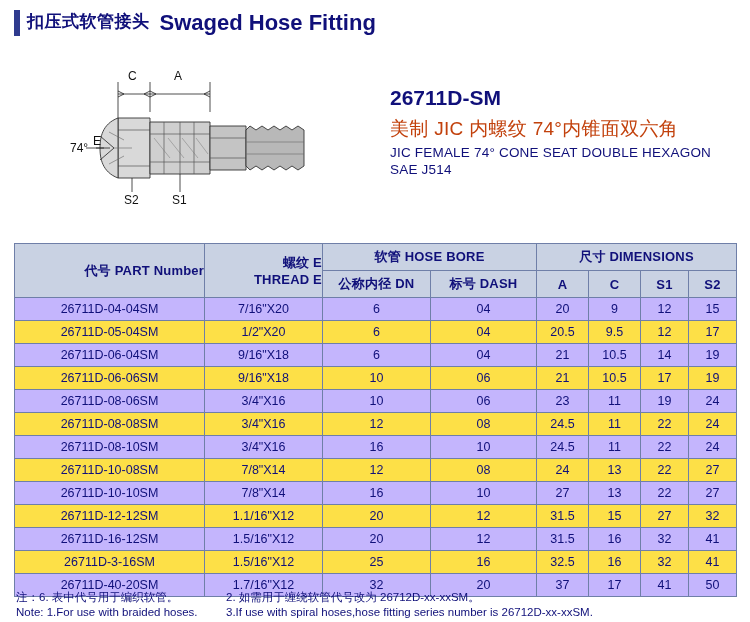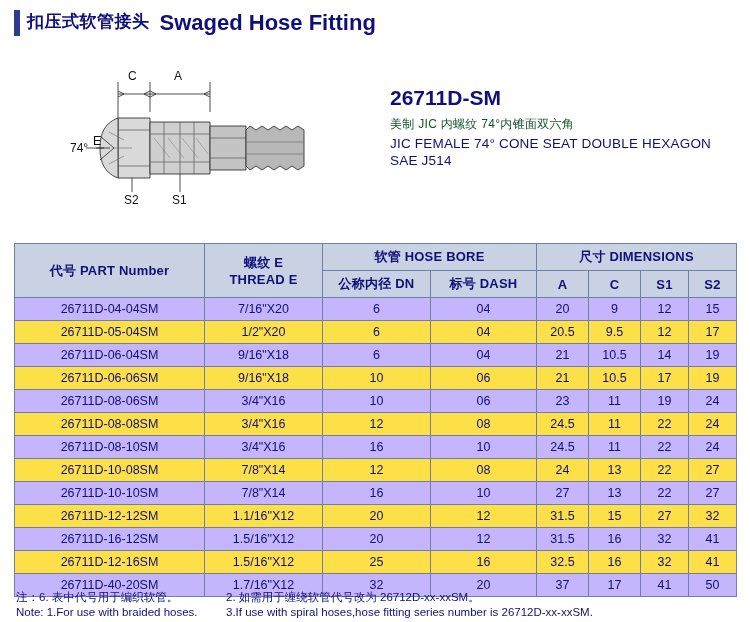--- a/index.html
+++ b/index.html
@@ -67,22 +67,22 @@
     top: 86px;
     width: 350px;
   }
   .product-code {
     font-size: 21px;
     font-weight: bold;
     color: #10107a;
     margin-bottom: 6px;
   }
   .product-cn {
-    font-size: 12px;
-    color: #14532d;
+    font-size: 19px;
+    color: #c2410c;
     margin-bottom: 3px;
     letter-spacing: 0.3px;
   }
   .product-en {
     font-size: 13.5px;
     color: #10107a;
     margin-bottom: 2px;
     letter-spacing: 0.2px;
   }
   .product-std {
@@ -111,20 +111,21 @@
   }
   table.spec thead th {
     background: #c9d2e3;
     font-size: 13px;
     font-weight: bold;
     height: 26px;
     letter-spacing: 0.2px;
   }
   table.spec thead th.tall {
     height: 52px;
+    text-align: right;
   }
   table.spec tbody td {
     height: 22px;
     font-size: 12.5px;
     font-weight: normal;
   }
   tr.odd td { background: #c4b5fd; }
   tr.even td { background: #fde047; }
 
   
@@ -402,21 +403,21 @@
           <td>26711D-16-12SM</td>
           <td>1.5/16"X12</td>
           <td>20</td>
           <td>12</td>
           <td>31.5</td>
           <td>16</td>
           <td>32</td>
           <td>41</td>
         </tr>
         <tr class="even">
-          <td>26711D-12-16SM</td>
+          <td>26711D-3-16SM</td>
           <td>1.5/16"X12</td>
           <td>25</td>
           <td>16</td>
           <td>32.5</td>
           <td>16</td>
           <td>32</td>
           <td>41</td>
         </tr>
         <tr class="odd">
           <td>26711D-40-20SM</td>

